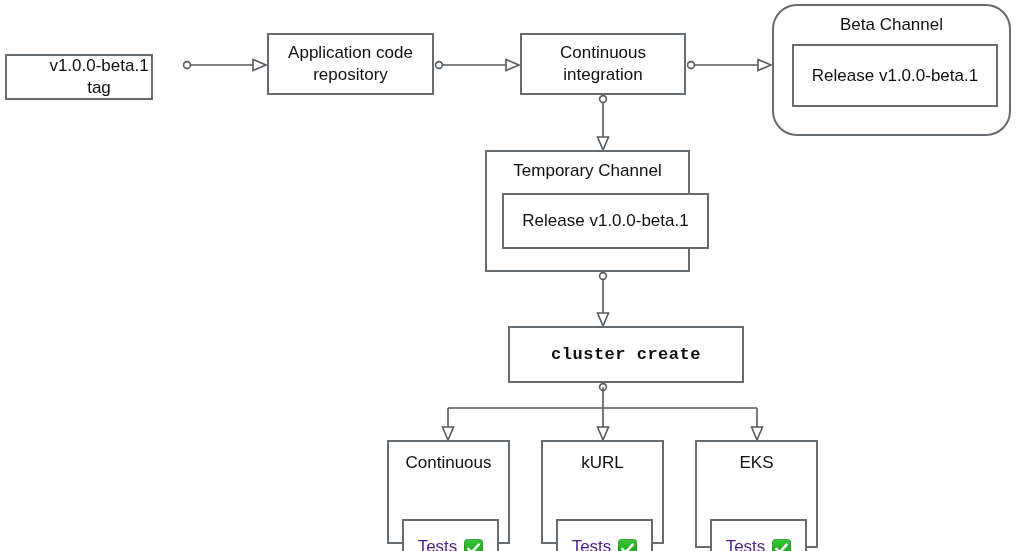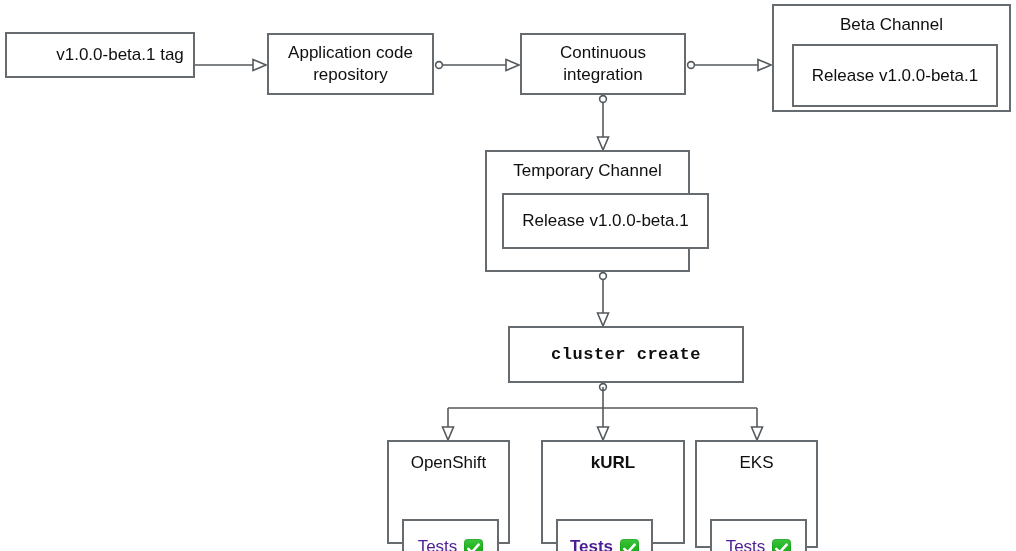--- a/index.html
+++ b/index.html
@@ -183,63 +183,63 @@
       <path class="edge-line" d="M448,408 L757,408"></path>
       <path class="edge-line" d="M448,408 L448,433"></path>
       <path class="edge-line" d="M603,408 L603,433"></path>
       <path class="edge-line" d="M757,408 L757,433"></path>
       <path class="edge-head" d="M442.5,427 L448,440 L453.5,427 Z"></path>
       <path class="edge-head" d="M597.5,427 L603,440 L608.5,427 Z"></path>
       <path class="edge-head" d="M751.5,427 L757,440 L762.5,427 Z"></path>
     </g>
   </svg>
 
-  <div class="node" style="left:5px; top:32px; width:190px; height:46px;padding-left:40px;">
+  <div class="node" style="left:5px; top:54px; width:148px; height:46px;padding-left:40px;">
     <span>v1.0.0-beta.1 tag</span>
   </div>
 
   <div class="node" style="left:267px; top:33px; width:167px; height:62px; padding:7px 10px;">
     <span>Application code repository</span>
   </div>
 
   <div class="node" style="left:520px; top:33px; width:166px; height:62px; padding:0 10px;">
     <span>Continuous integration</span>
   </div>
 
-  <div class="node channel" style="left:772px; top:4px; width:239px; height:108px;">
+  <div class="node channel" style="left:772px; top:4px; width:239px; height:132px;border-radius:25px;">
     <div class="channel-title">Beta Channel</div>
     <div class="inner-box" style="left:18px; top:38px; width:206px; height:63px;">
       <span>Release v1.0.0-beta.1</span>
     </div>
   </div>
 
   <div class="node channel" style="left:485px; top:150px; width:205px; height:122px;">
     <div class="channel-title">Temporary Channel</div>
     <div class="inner-box" style="left:15px; top:41px; width:207px; height:56px;">
       <span>Release v1.0.0-beta.1</span>
     </div>
   </div>
 
   <div class="node mono" style="left:485px; top:326px; width:236px; height:57px;margin-left:23px;">
     <span>cluster create</span>
   </div>
 
   <div class="node platform" style="left:387px; top:440px; width:123px; height:104px;">
-    <div class="platform-title">OpenShift</div>
+    <div class="platform-title">Continuous</div>
     <div class="tests-box" style="left:13px; top:44px; width:97px; height:41px;">
       <span>Tests</span>
       <span class="check-icon">
         <svg viewBox="0 0 19 19">
             <path d="M4.3 9.9 L7.7 13.4 L14.6 5.6" fill="none" stroke="#ffffff" stroke-width="2.6" stroke-linecap="round" stroke-linejoin="round"></path>
           </svg>
       </span>
     </div>
   </div>
 
-  <div class="node platform" style="left:541px; top:440px; width:144px; height:104px;font-weight:bold;">
+  <div class="node platform" style="left:541px; top:440px; width:123px; height:104px;">
     <div class="platform-title">kURL</div>
     <div class="tests-box" style="left:13px; top:44px; width:97px; height:41px;">
       <span>Tests</span>
       <span class="check-icon">
         <svg viewBox="0 0 19 19">
             <path d="M4.3 9.9 L7.7 13.4 L14.6 5.6" fill="none" stroke="#ffffff" stroke-width="2.6" stroke-linecap="round" stroke-linejoin="round"></path>
           </svg>
       </span>
     </div>
   </div>

